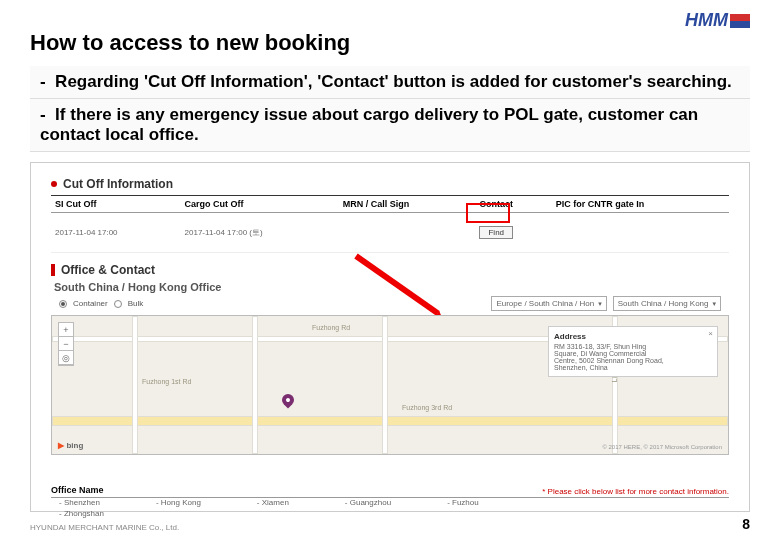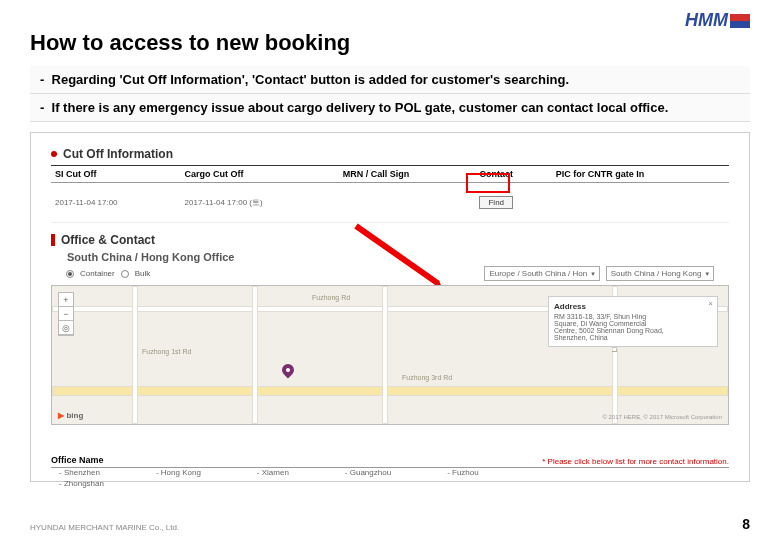--- a/index.html
+++ b/index.html
@@ -1,35 +1,35 @@
 <!DOCTYPE html>
 <html><head>
 <meta charset="utf-8">
 <style>
   * { box-sizing: border-box; margin: 0; padding: 0; }
   body { width: 780px; height: 540px; font-family: Arial, sans-serif; background: #fff; position: relative; }
   .logo { position: absolute; top: 10px; right: 30px; font-weight: bold; font-style: italic; font-size: 18px; color: #2b4a9e; display: flex; align-items: center; }
   .logo-flag { width: 20px; height: 14px; background: linear-gradient(to bottom, #d32f2f 50%, #2b4a9e 50%); margin-left: 2px; }
   .title { font-size: 22px; font-weight: bold; padding: 30px 0 10px 30px; }
   .bullets { margin: 0 30px 10px 30px; }
-  .bullet { font-size: 13px; font-weight: bold; padding: 6px 10px; border-bottom: 1px solid #ddd; background: #fafafa; }
+  .bullet { font-size: 17px; font-weight: bold; padding: 6px 10px; border-bottom: 1px solid #ddd; background: #fafafa; }
   .screenshot { margin: 5px 30px; border: 1px solid #ccc; padding: 10px 20px; height: 350px; position: relative; font-size: 9px; }
   .sect-title { display: flex; align-items: center; font-size: 12px; font-weight: bold; color: #333; margin: 4px 0; }
   .red-dot { width: 6px; height: 6px; background: #c00; border-radius: 50%; margin-right: 6px; }
   .red-bar { width: 4px; height: 12px; background: #c00; margin-right: 6px; }
   .cutoff-table { width: 100%; border-collapse: collapse; font-size: 9px; }
   .cutoff-table th { border-top: 1px solid #333; border-bottom: 1px solid #999; padding: 3px 4px; text-align: left; font-weight: bold; }
   .cutoff-table td { padding: 13px 4px; color: #666; border-bottom: 1px solid #eee; font-size: 8px; }
   .find-btn { display: inline-block; padding: 1px 8px; border: 1px solid #888; background: #f5f5f5; font-size: 8px; color: #333; }
   .red-box { position: absolute; border: 2px solid #e00; }
   .arrow { position: absolute; }
   .arrow-line { width: 100px; height: 6px; background: #e00; transform: rotate(35deg); transform-origin: left center; }
   .arrow-head { position: absolute; right: -10px; top: -6px; width: 0; height: 0; border-left: 14px solid #e00; border-top: 9px solid transparent; border-bottom: 9px solid transparent; transform: rotate(35deg); transform-origin: left center; }
-  .office-sub { font-size: 11px; font-weight: bold; color: #555; margin: 3px 16px; }
-  .radio-row { display: flex; align-items: center; gap: 6px; font-size: 8px; color: #555; margin: 3px 15px; }
+  .office-sub { font-size: 11px; font-weight: bold; color: #555; margin: 3px 3px; }
+  .radio-row { display: flex; align-items: center; gap: 6px; font-size: 8px; color: #555; margin: 3px 8px; }
   .radio { width: 8px; height: 8px; border: 1px solid #888; border-radius: 50%; display: inline-flex; align-items: center; justify-content: center; }
   .radio.checked::after { content: ""; width: 4px; height: 4px; background: #555; border-radius: 50%; }
   .select { border: 1px solid #aaa; padding: 2px 4px; font-size: 8px; color: #666; display: inline-flex; align-items: center; gap: 4px; }
   .select::after { content: "▾"; font-size: 7px; }
   .map { width: 100%; height: 140px; border: 1px solid #bbb; margin-top: 4px; position: relative; background: #f2efe9; overflow: hidden; }
   .road-h { position: absolute; height: 6px; background: #fff; border: 1px solid #e0ddd4; left: 0; right: 0; }
   .road-v { position: absolute; width: 6px; background: #fff; border: 1px solid #e0ddd4; top: 0; bottom: 0; }
   .road-lbl { position: absolute; font-size: 7px; color: #9a957f; }
   .map-pin { position: absolute; width: 12px; height: 12px; background: #7a2d6f; border-radius: 50% 50% 50% 0; transform: rotate(-45deg); }
   .map-pin::after { content: ""; position: absolute; width: 4px; height: 4px; background: #fff; border-radius: 50%; top: 4px; left: 4px; }

